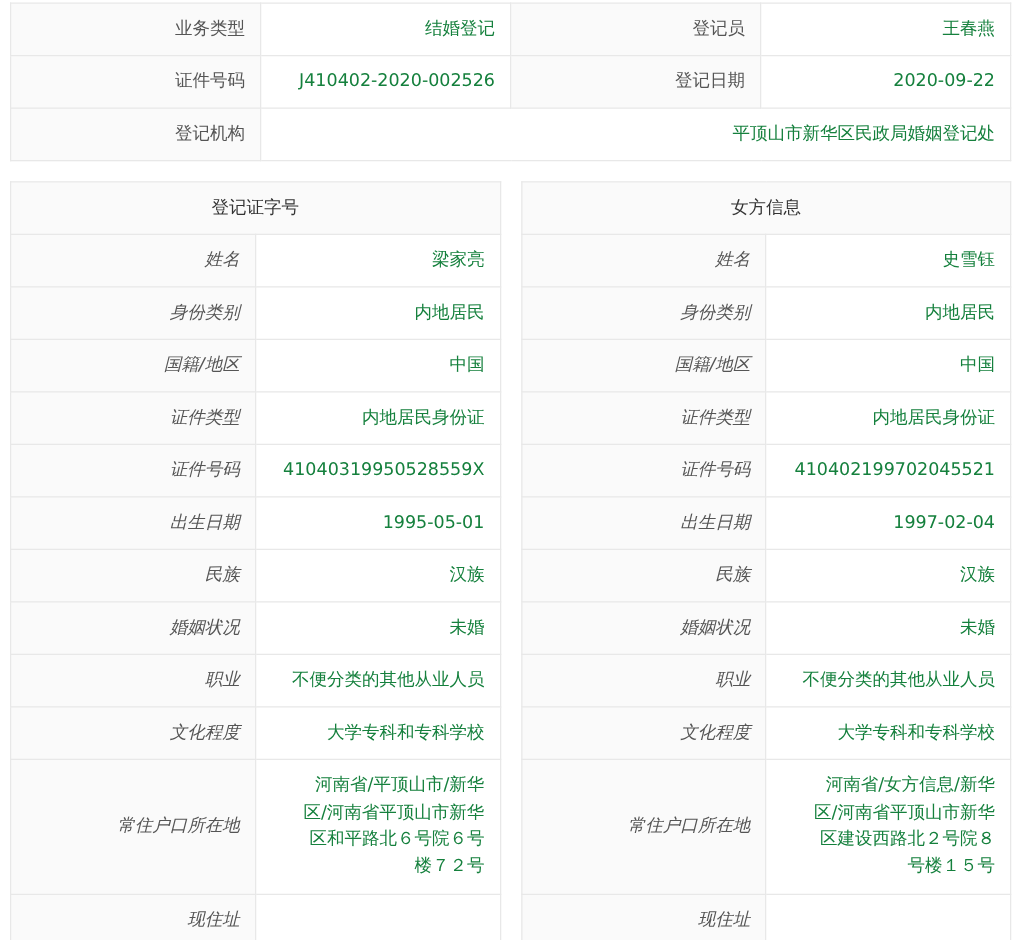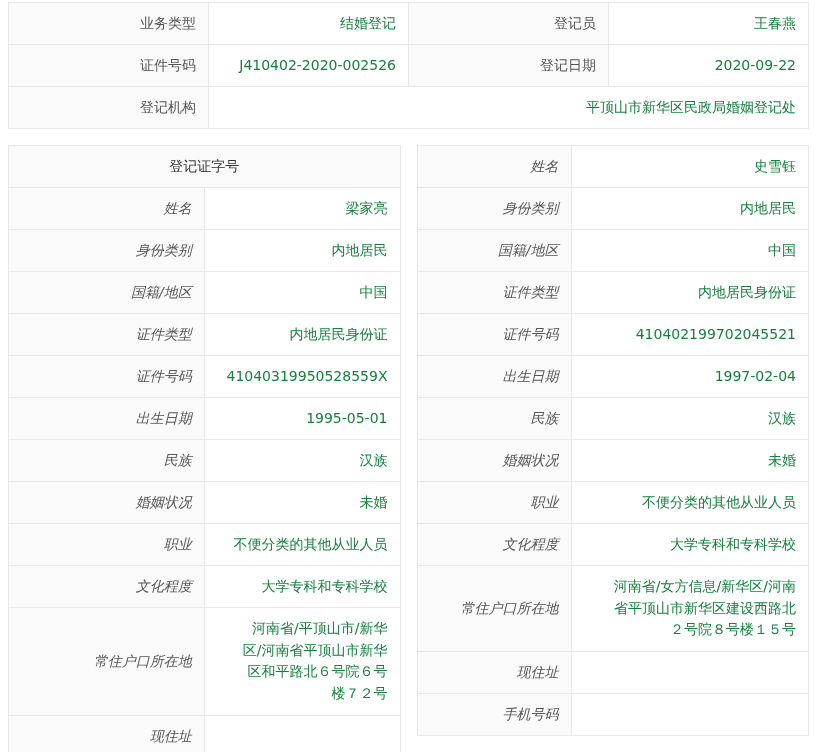--- a/index.html
+++ b/index.html
@@ -167,20 +167,23 @@
             <td class="lbl">手机号码</td>
             <td class="val empty"></td>
           </tr>
         </tbody>
       </table>
     </div>
 
     <div class="col">
       <table class="grid person-table">
         <tbody>
+          <tr class="card-title">
+            <td colspan="2">女方信息</td>
+          </tr>
           <tr>
             <td class="lbl">姓名</td>
             <td class="val">史雪钰</td>
           </tr>
           <tr>
             <td class="lbl">身份类别</td>
             <td class="val">内地居民</td>
           </tr>
           <tr>
             <td class="lbl">国籍/地区</td>

